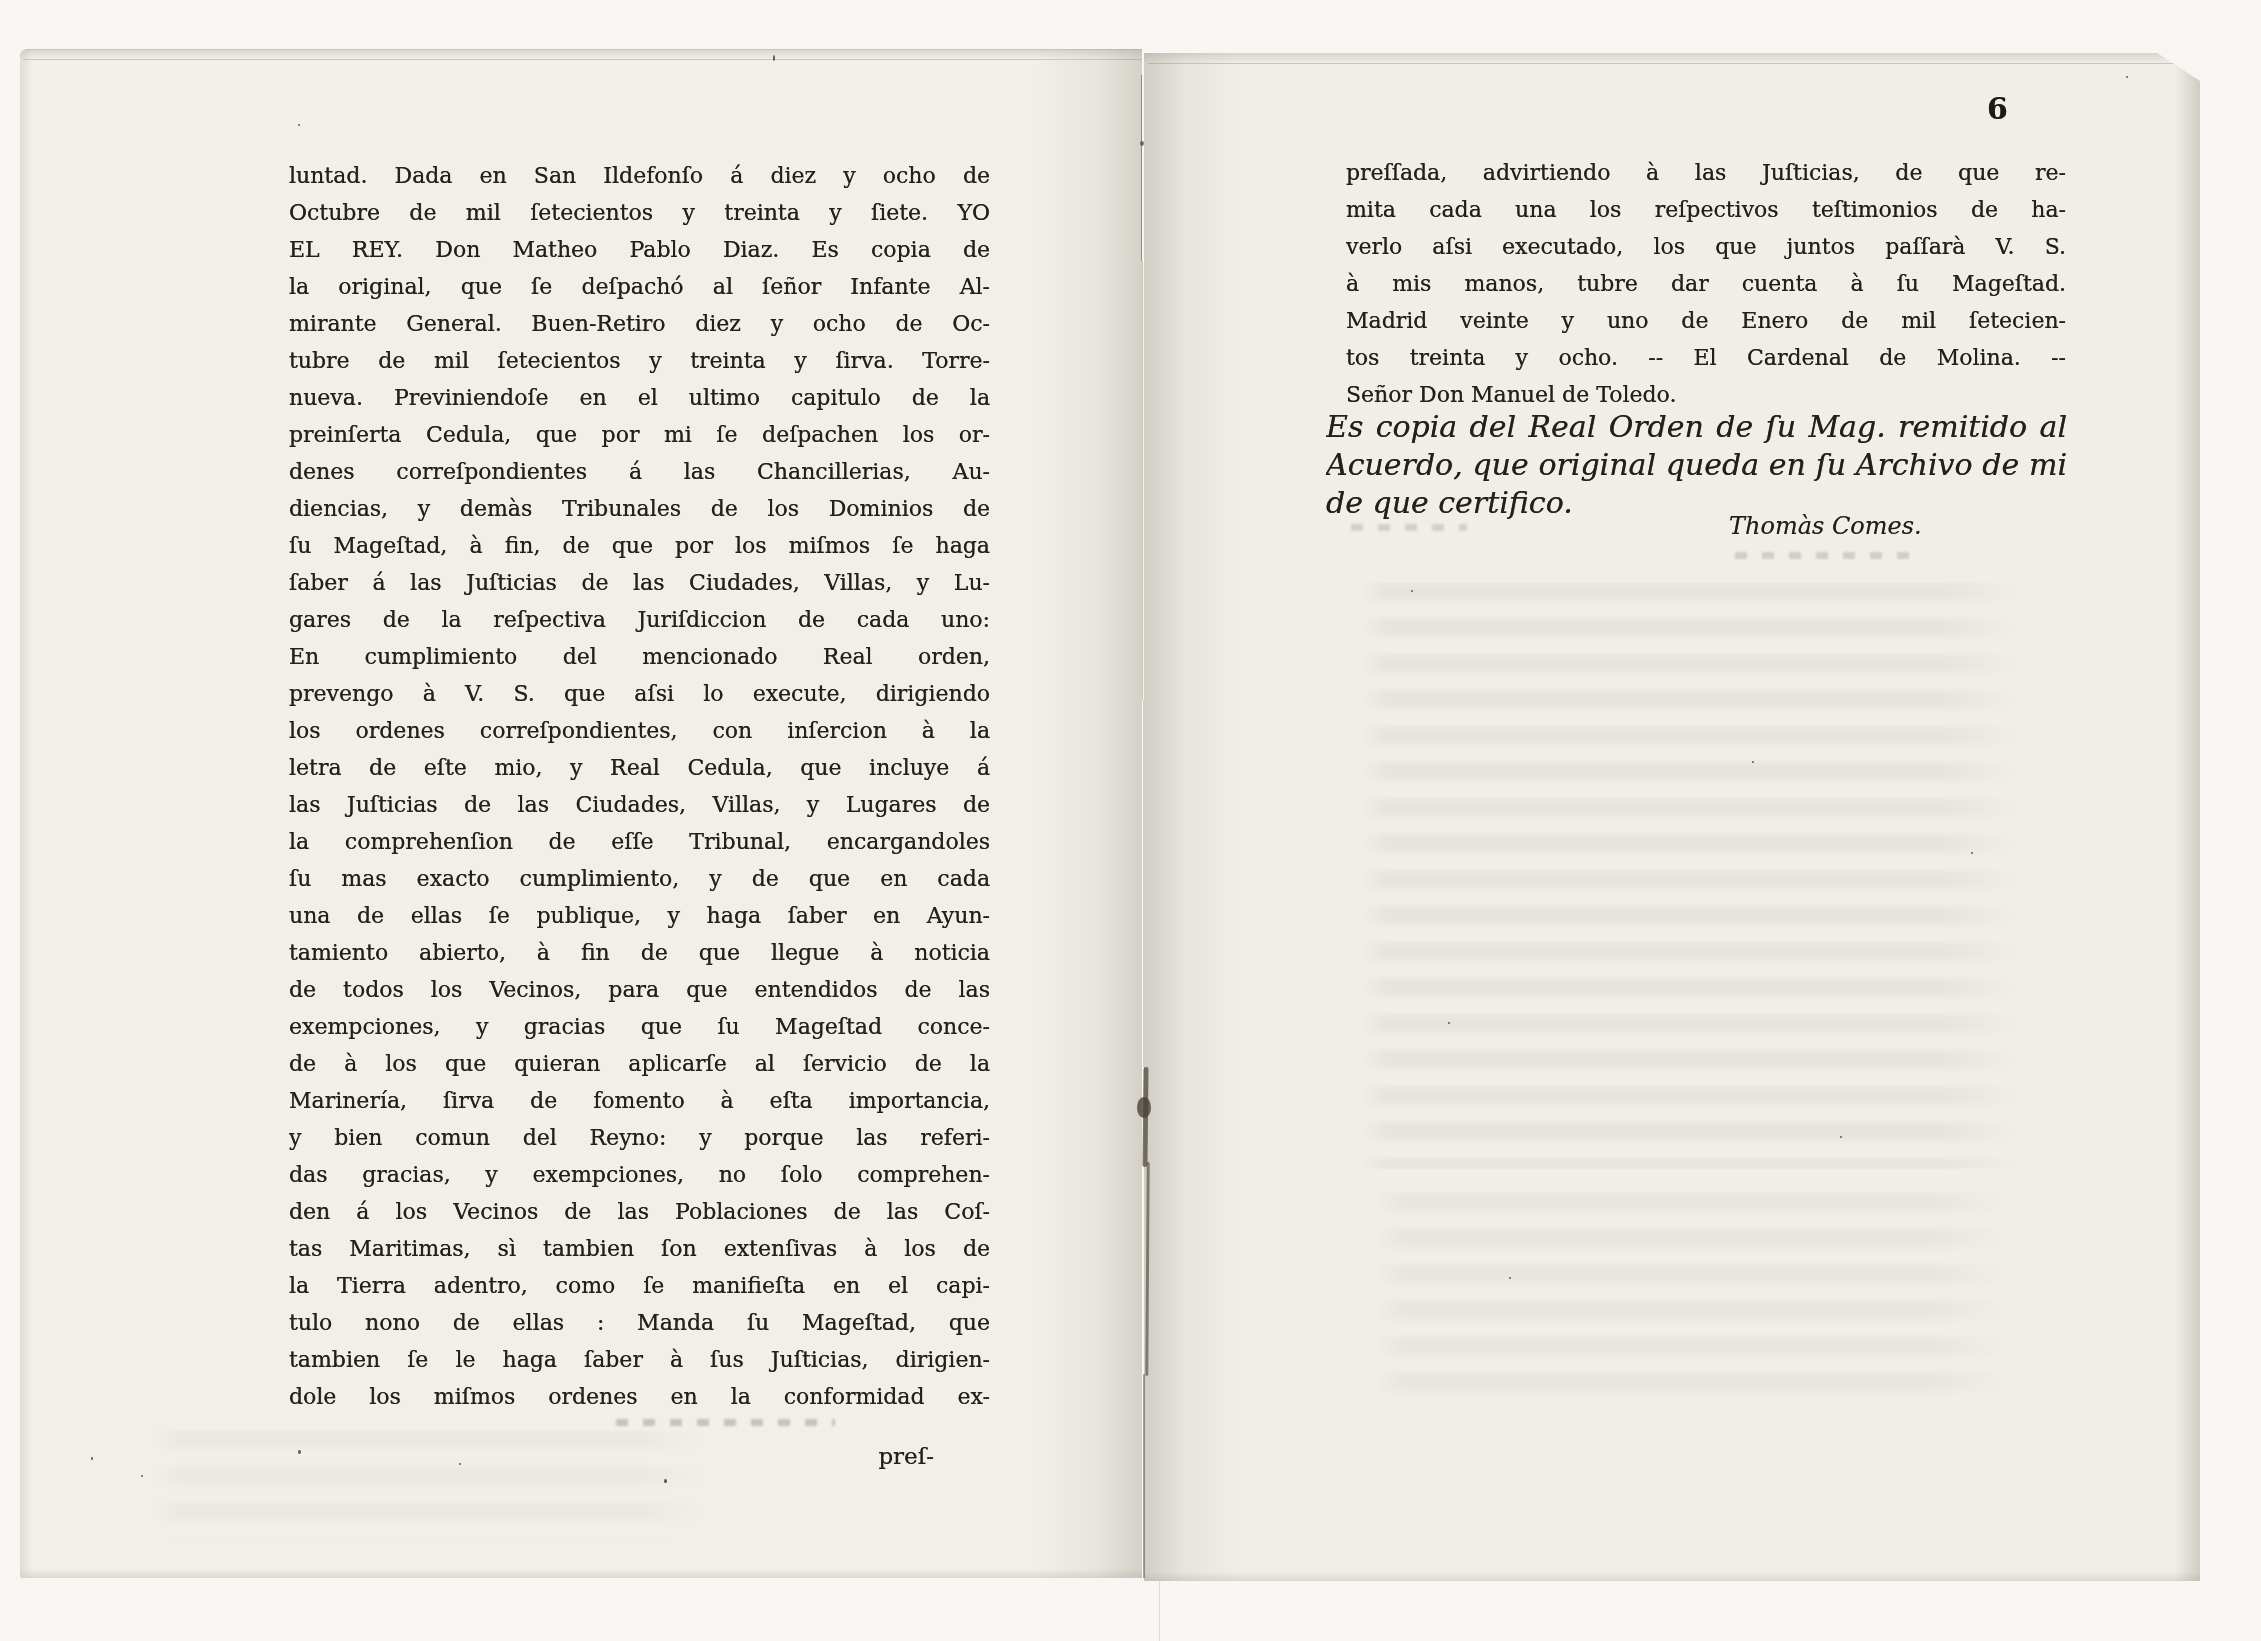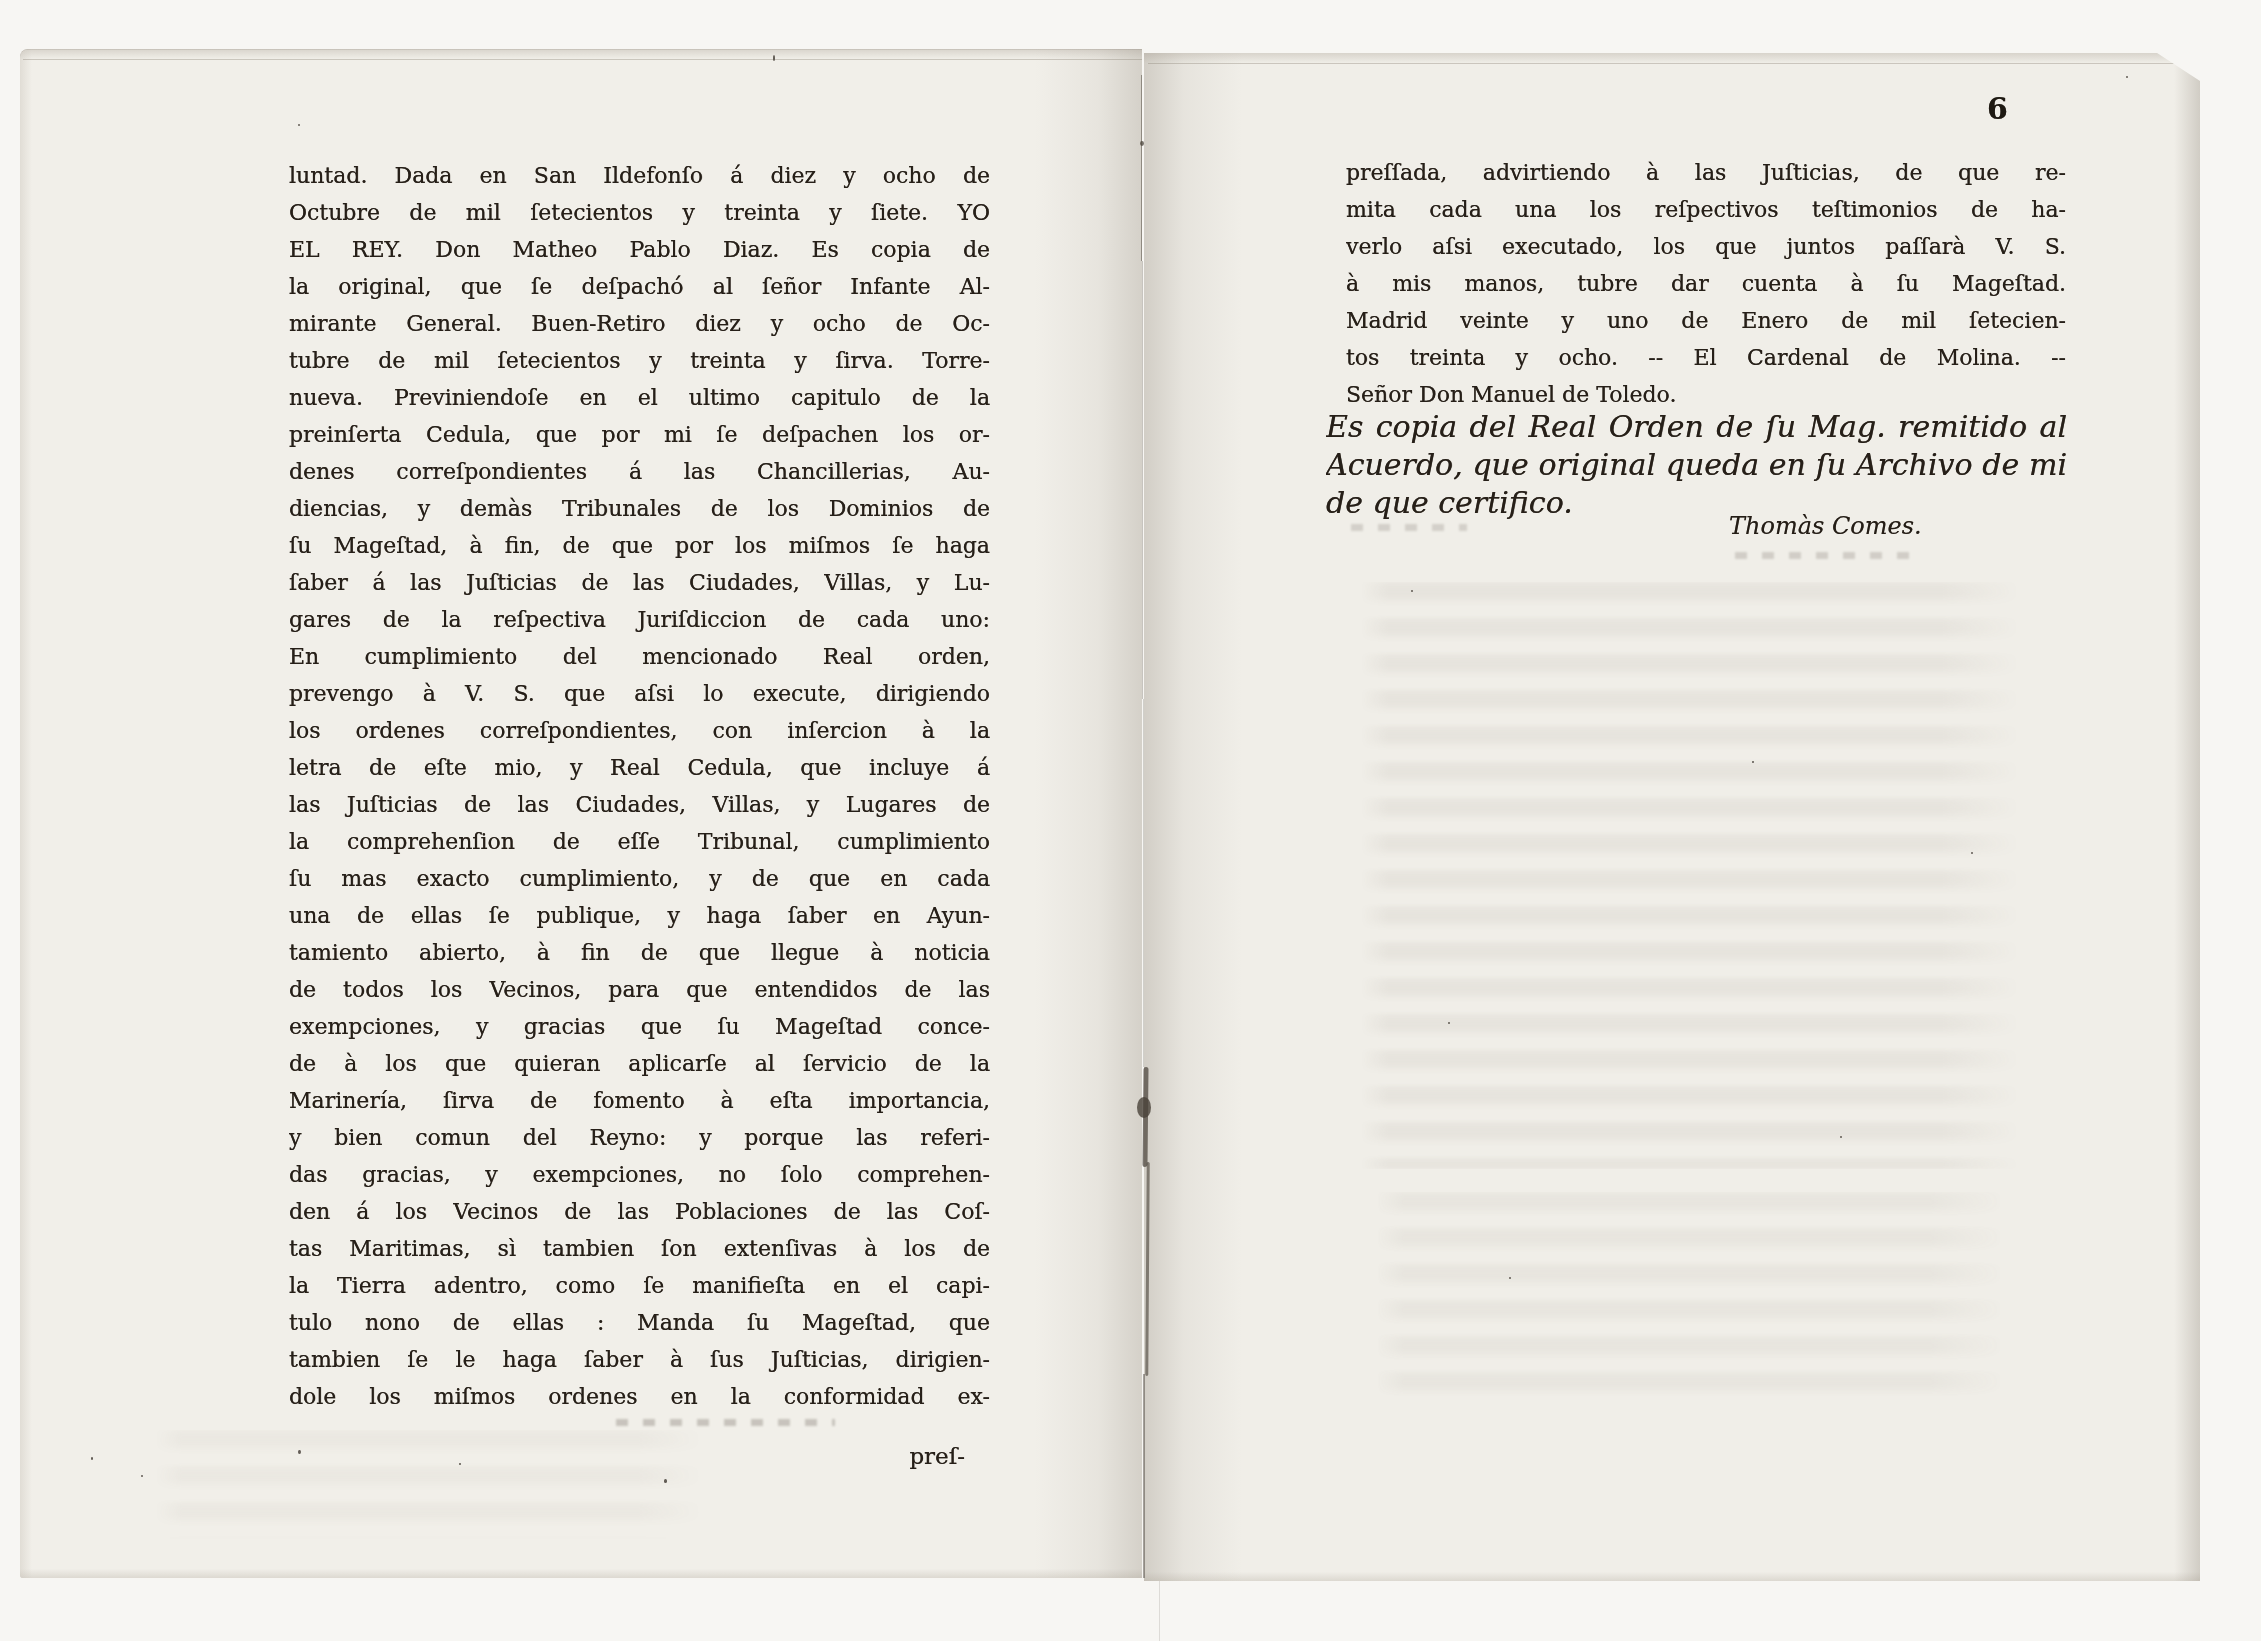--- a/index.html
+++ b/index.html
@@ -58,21 +58,21 @@
     text-align:justify;text-align-last:justify;
     text-shadow:0 0 0.5px rgba(38,30,22,.65), 0.3px 0.4px 0.5px rgba(38,30,22,.30);
   }
   .lp-lines{left:289px;top:157px;width:701px;}
   .rp-lines{left:1346px;top:154px;width:720px;}
   .rp-lines .tline:last-child{text-align:right;text-align-last:left;}
   .cert-lines{left:1326px;top:408px;width:741px;font-style:italic;}
   .cert-lines .tline{line-height:38px;height:38px;font-size:30px;}
   .cert-lines .tline:last-child{text-align:right;text-align-last:left;}
   .catchword{
-    position:absolute;left:304px;top:1443px;width:661px;
+    position:absolute;left:273px;top:1443px;width:661px;
     font-size:23px;text-align:right;color:#261f18;
     text-shadow:0 0 0.5px rgba(38,30,22,.65), 0.3px 0.4px 0.5px rgba(38,30,22,.30);
   }
   .signature{
     position:absolute;left:1729px;top:512px;
     font-size:24px;font-style:italic;color:#241d16;
     text-shadow:0 0 0.5px rgba(38,30,22,.6);
   }
   .pagenum{
     position:absolute;left:1987px;top:91px;
@@ -150,21 +150,21 @@
       <div class="tline">denes correſpondientes á las Chancillerias, Au-</div>
       <div class="tline">diencias, y demàs Tribunales de los Dominios de</div>
       <div class="tline">ſu Mageſtad, à fin, de que por los miſmos ſe haga</div>
       <div class="tline">ſaber á las Juſticias de las Ciudades, Villas, y Lu-</div>
       <div class="tline">gares de la reſpectiva Juriſdiccion de cada uno:</div>
       <div class="tline">En cumplimiento del mencionado Real orden,</div>
       <div class="tline">prevengo à V. S. que aſsi lo execute, dirigiendo</div>
       <div class="tline">los ordenes correſpondientes, con inſercion à la</div>
       <div class="tline">letra de eſte mio, y Real Cedula, que incluye á</div>
       <div class="tline">las Juſticias de las Ciudades, Villas, y Lugares de</div>
-      <div class="tline">la comprehenſion de eſſe Tribunal, cumplimiento</div>
+      <div class="tline">la comprehenſion de eſſe Tribunal, encargandoles</div>
       <div class="tline">ſu mas exacto cumplimiento, y de que en cada</div>
       <div class="tline">una de ellas ſe publique, y haga ſaber en Ayun-</div>
       <div class="tline">tamiento abierto, à fin de que llegue à noticia</div>
       <div class="tline">de todos los Vecinos, para que entendidos de las</div>
       <div class="tline">exempciones, y gracias que ſu Mageſtad conce-</div>
       <div class="tline">de à los que quieran aplicarſe al ſervicio de la</div>
       <div class="tline">Marinería, ſirva de fomento à eſta importancia,</div>
       <div class="tline">y bien comun del Reyno: y porque las referi-</div>
       <div class="tline">das gracias, y exempciones, no ſolo comprehen-</div>
       <div class="tline">den á los Vecinos de las Poblaciones de las Coſ-</div>

